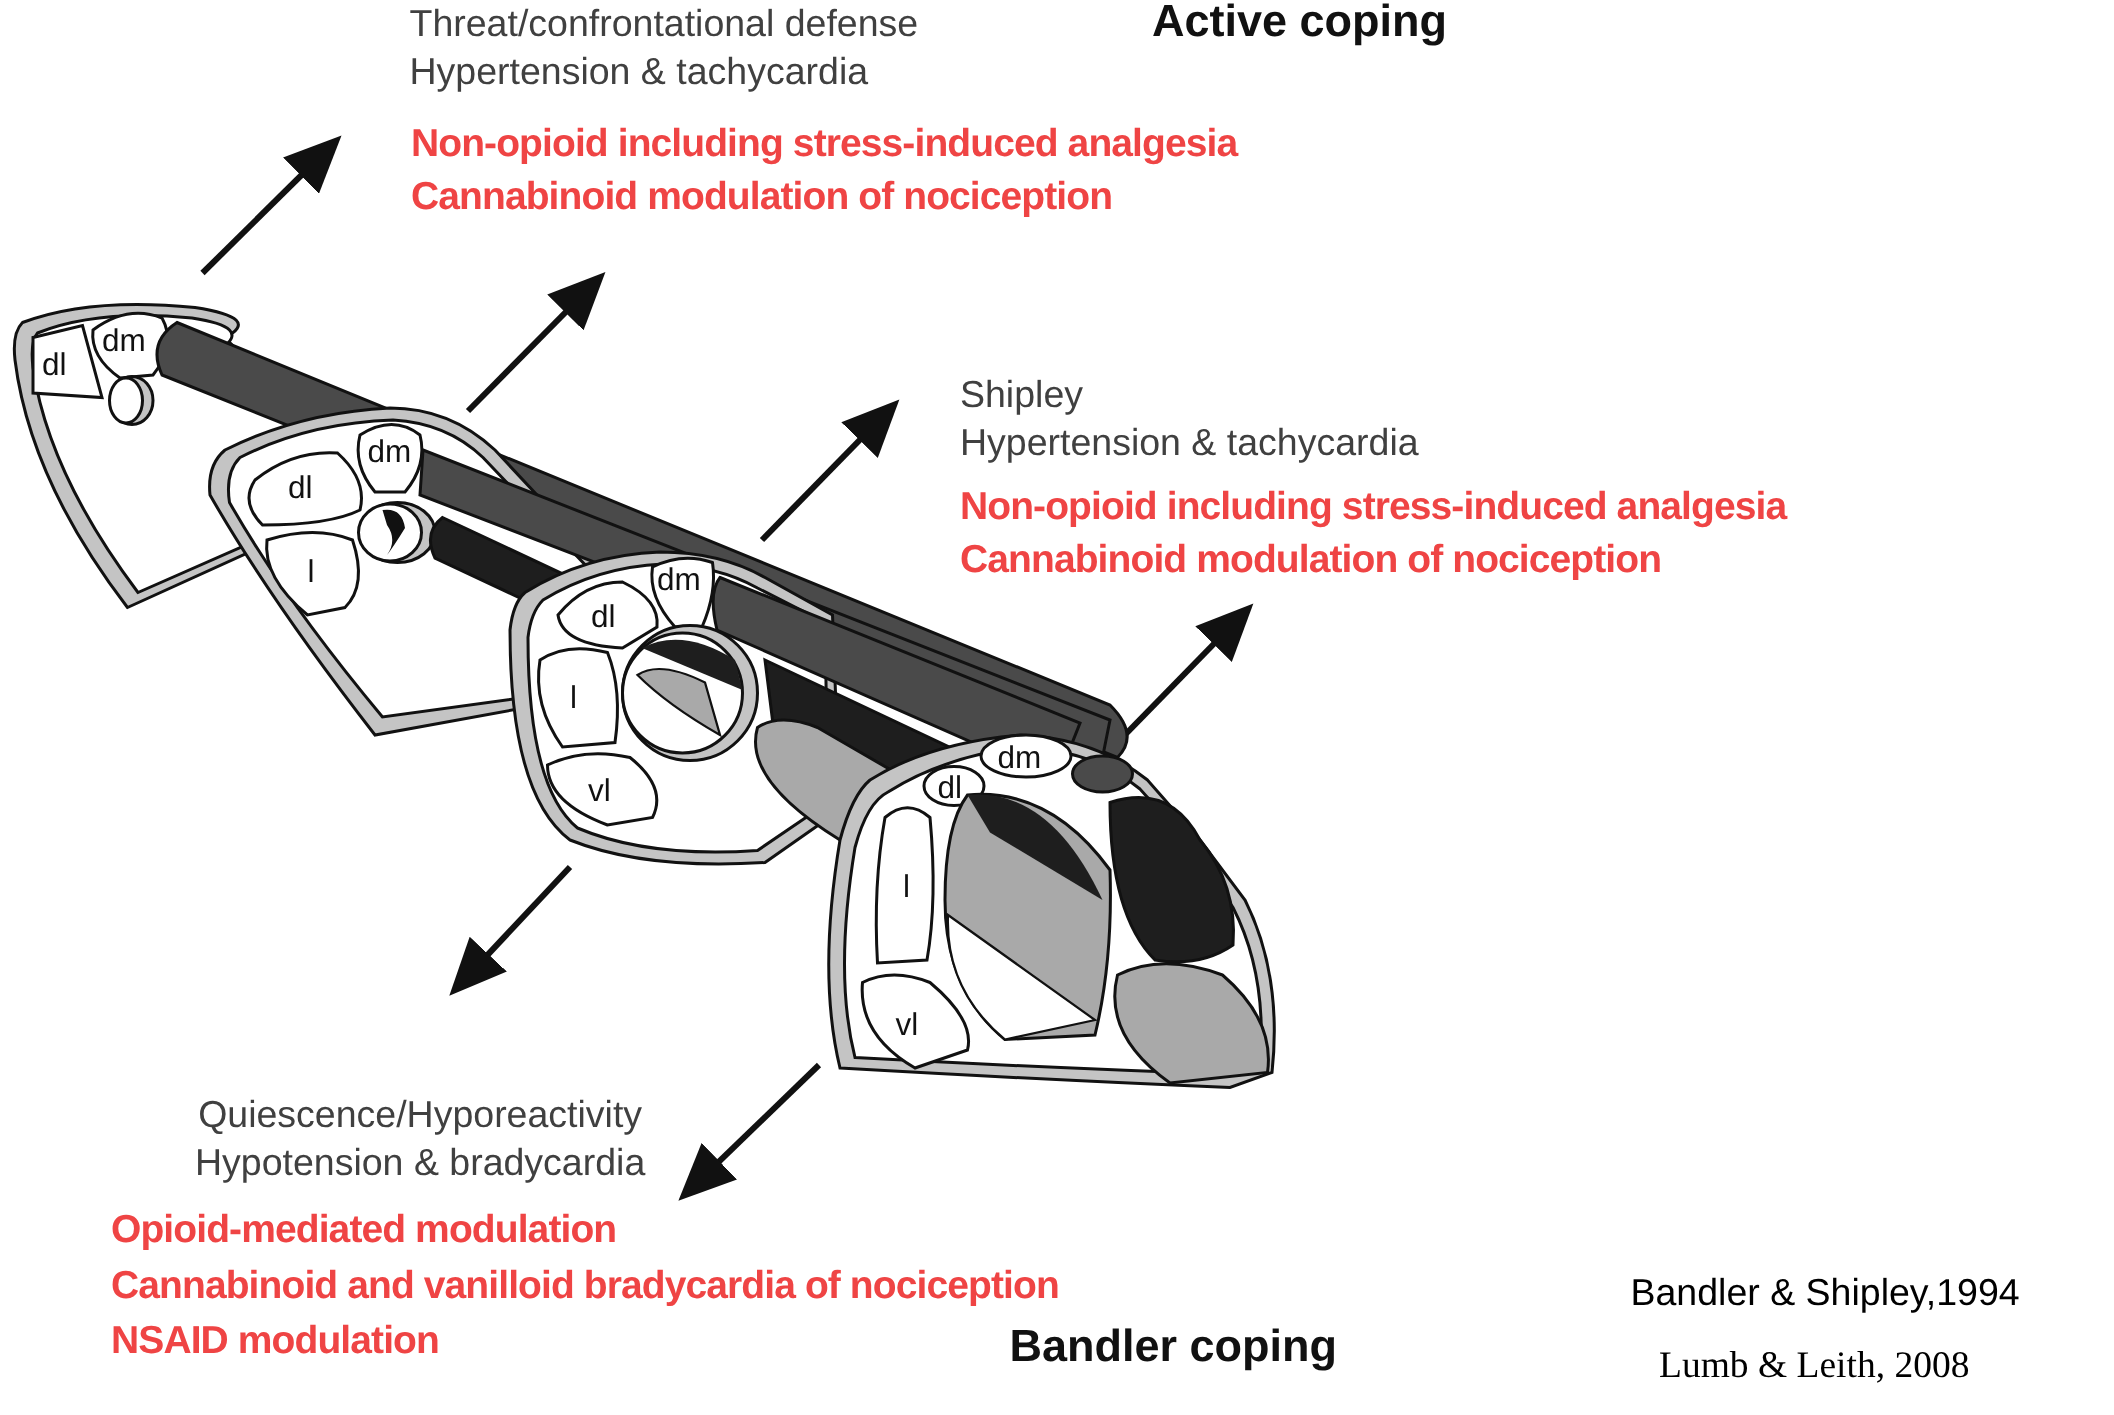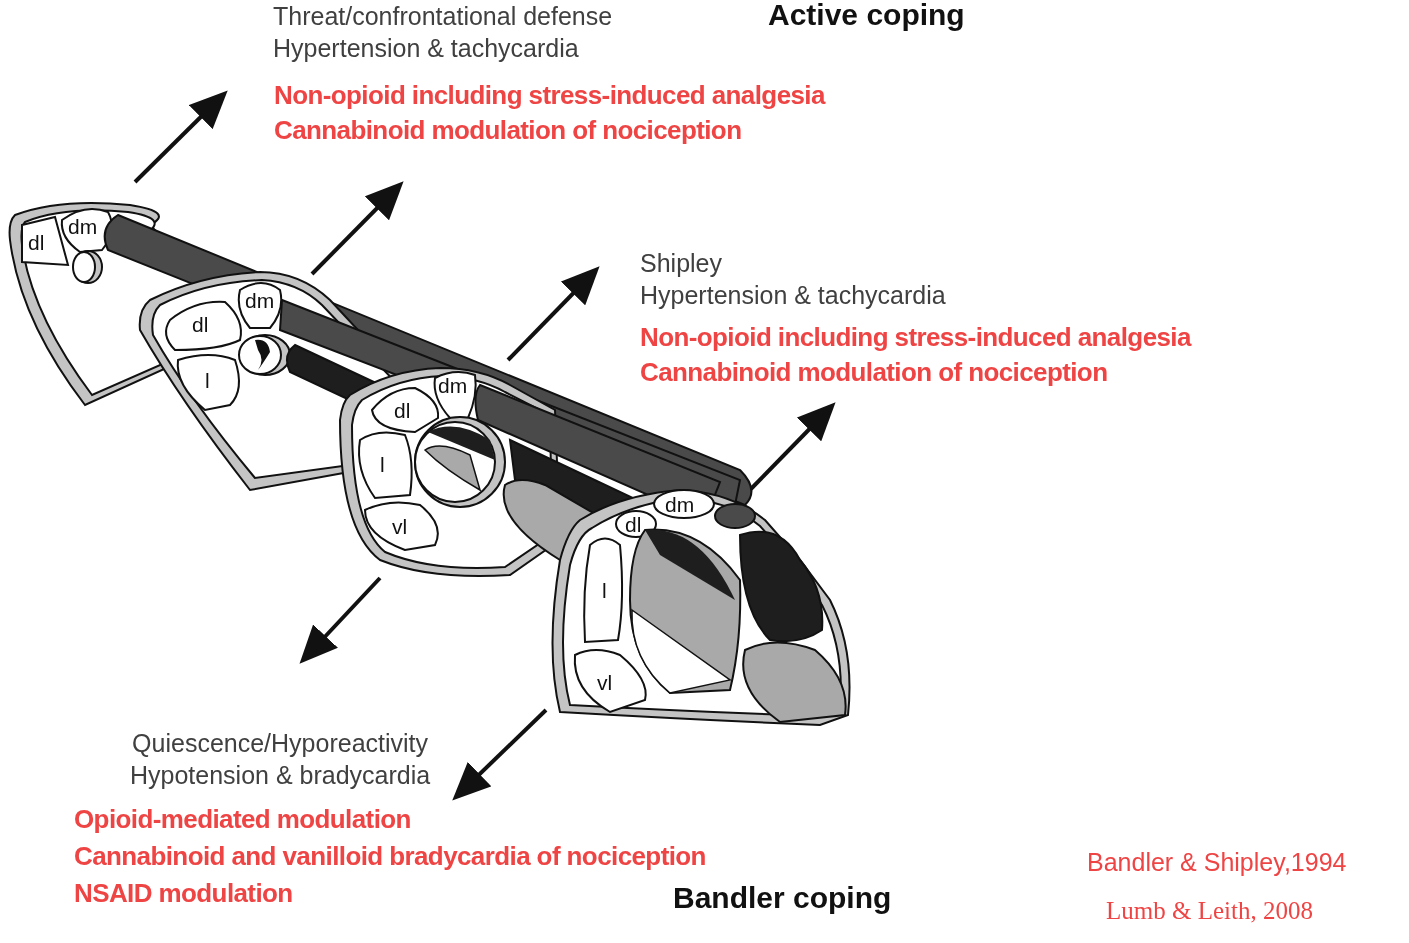--- a/index.html
+++ b/index.html
@@ -2,21 +2,21 @@
 <html><head>
 <meta charset="utf-8">
 <style>
   html, body { margin:0; padding:0; background:#ffffff; }
   body { width:1409px; height:943px; position:relative; overflow:hidden; font-family:"Liberation Sans", sans-serif; }
   svg#diagram { position:absolute; left:0; top:0; }
   .t { position:absolute; white-space:nowrap; color:#404040; }
   .plain { font-size:25px; line-height:32px; }
   .blue { font-size:26px; font-weight:bold; color:#ef4444; line-height:35px; letter-spacing:-0.6px; }
   .head { font-size:30px; font-weight:bold; color:#111; }
-  .cite { font-size:25px; color:#ef4444; }
+  .cite { font-size:25px; color:#000000; }
   .lbl { font-family:"Liberation Sans", sans-serif; font-size:21px; fill:#111; }
 </style>
 </head>
 <body>
 
 <svg id="diagram" width="1409" height="943" viewBox="0 0 1409 943">
   <defs>
     <marker id="ah" markerWidth="10" markerHeight="10" refX="5" refY="5" orient="auto" markerUnits="userSpaceOnUse" viewBox="0 0 10 10">
       <path d="M0,0 L10,5 L0,10 z" fill="#111"></path>
     </marker>

